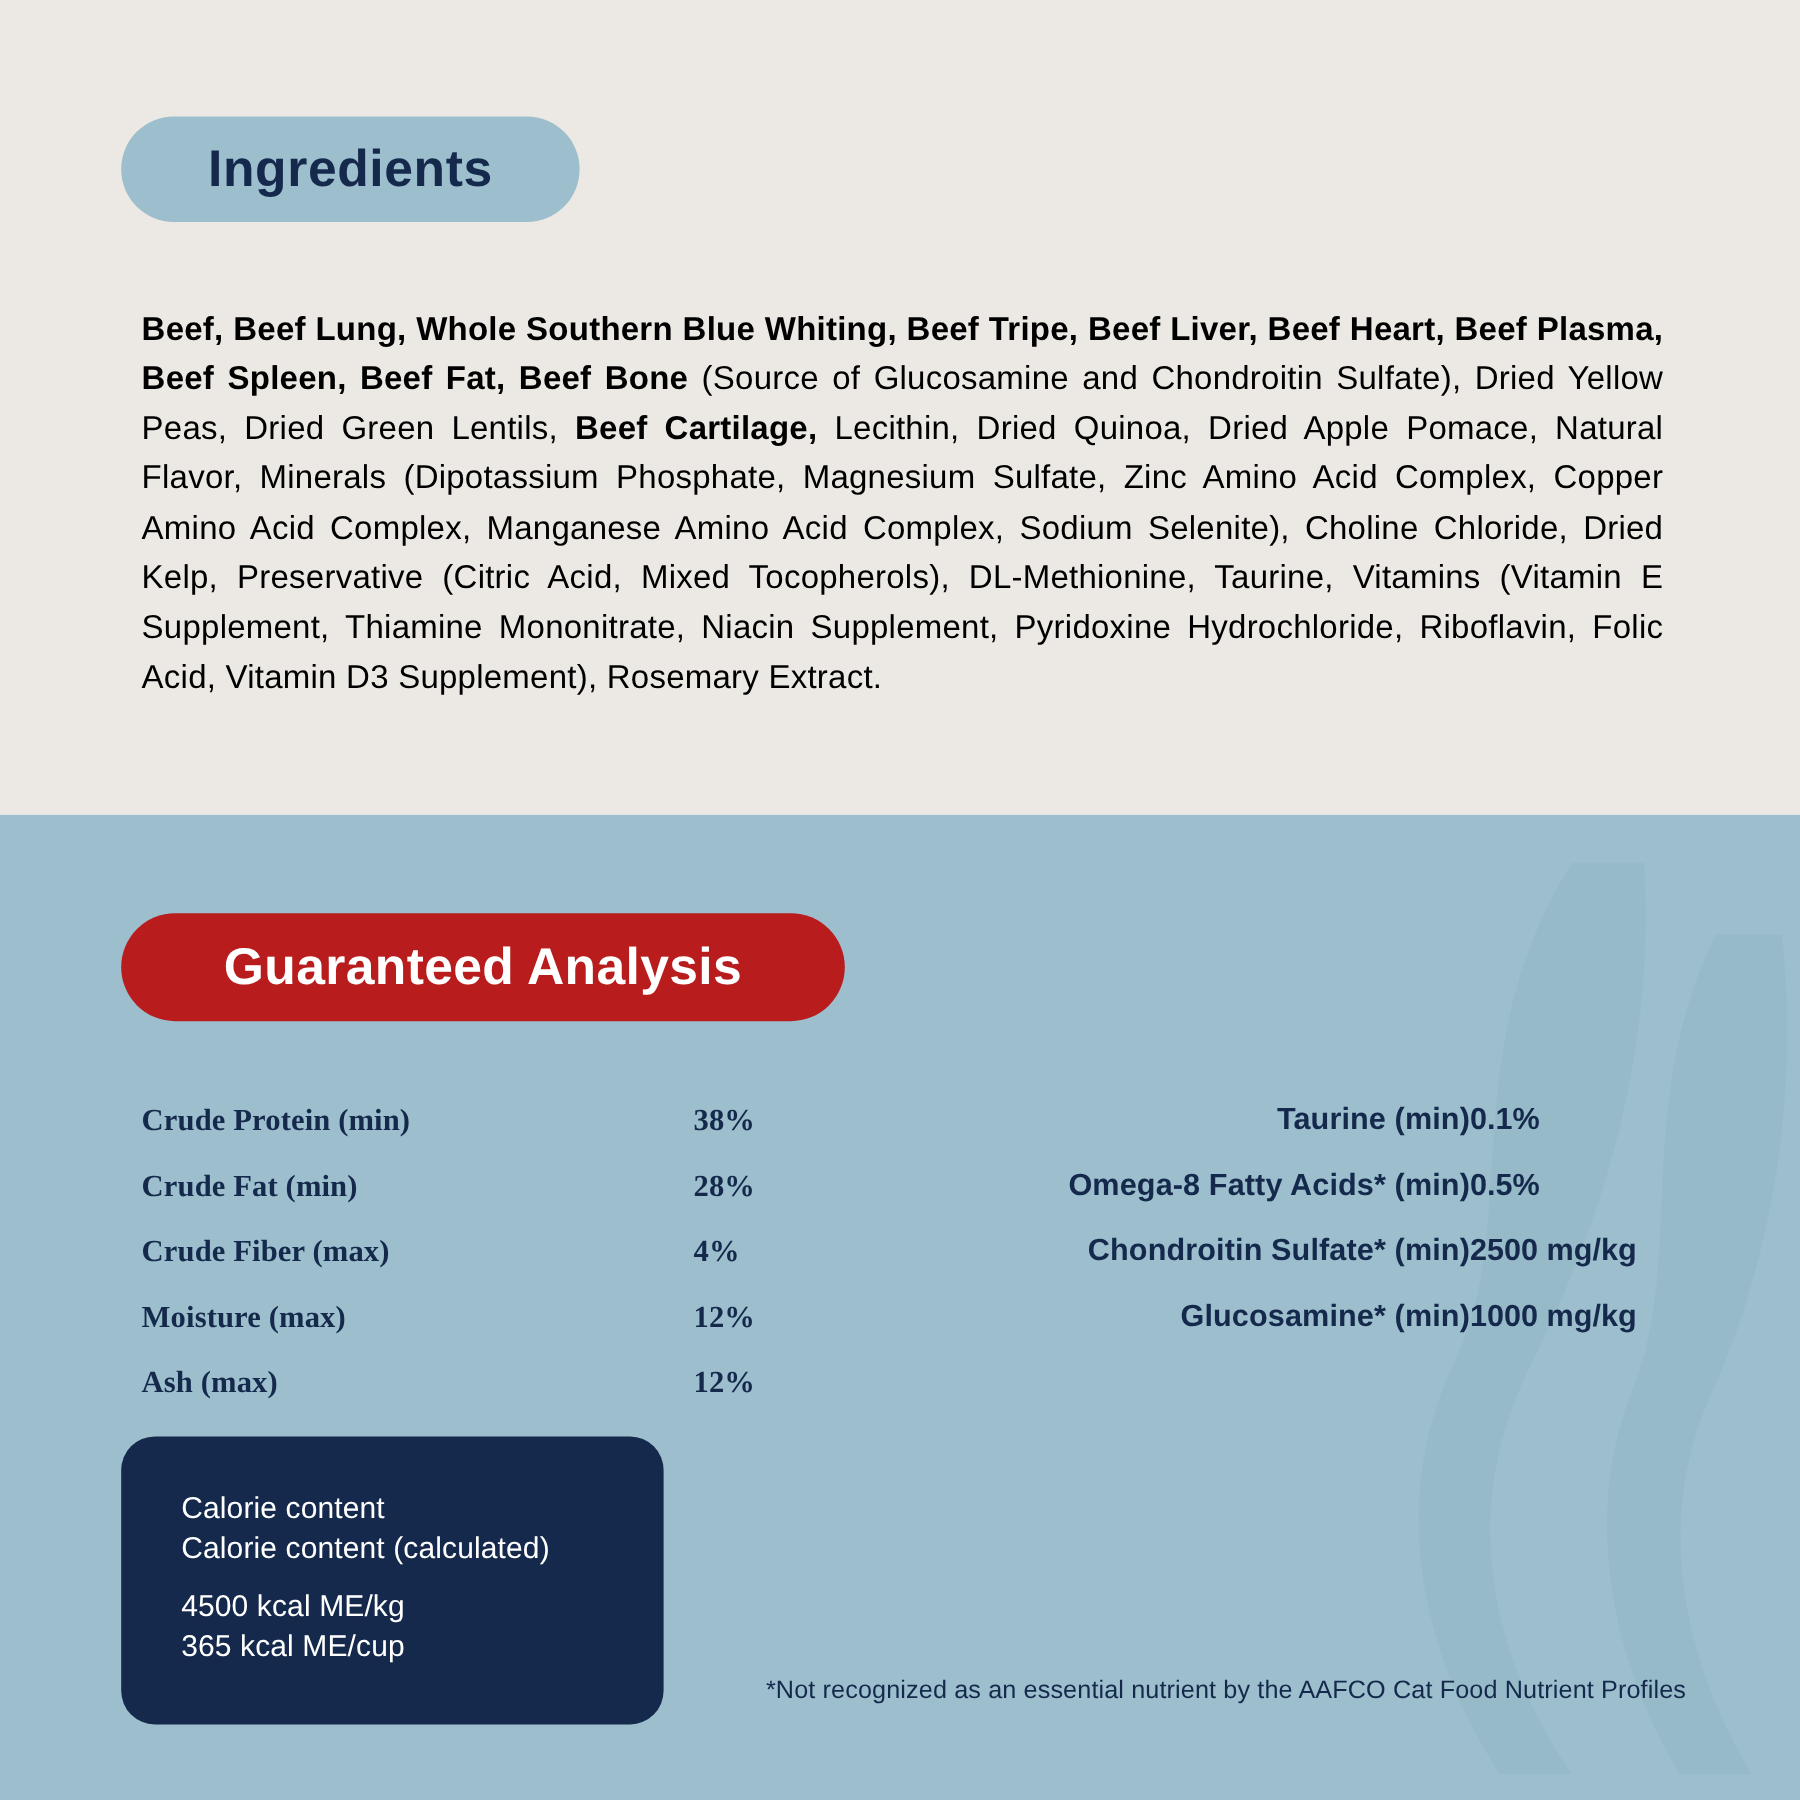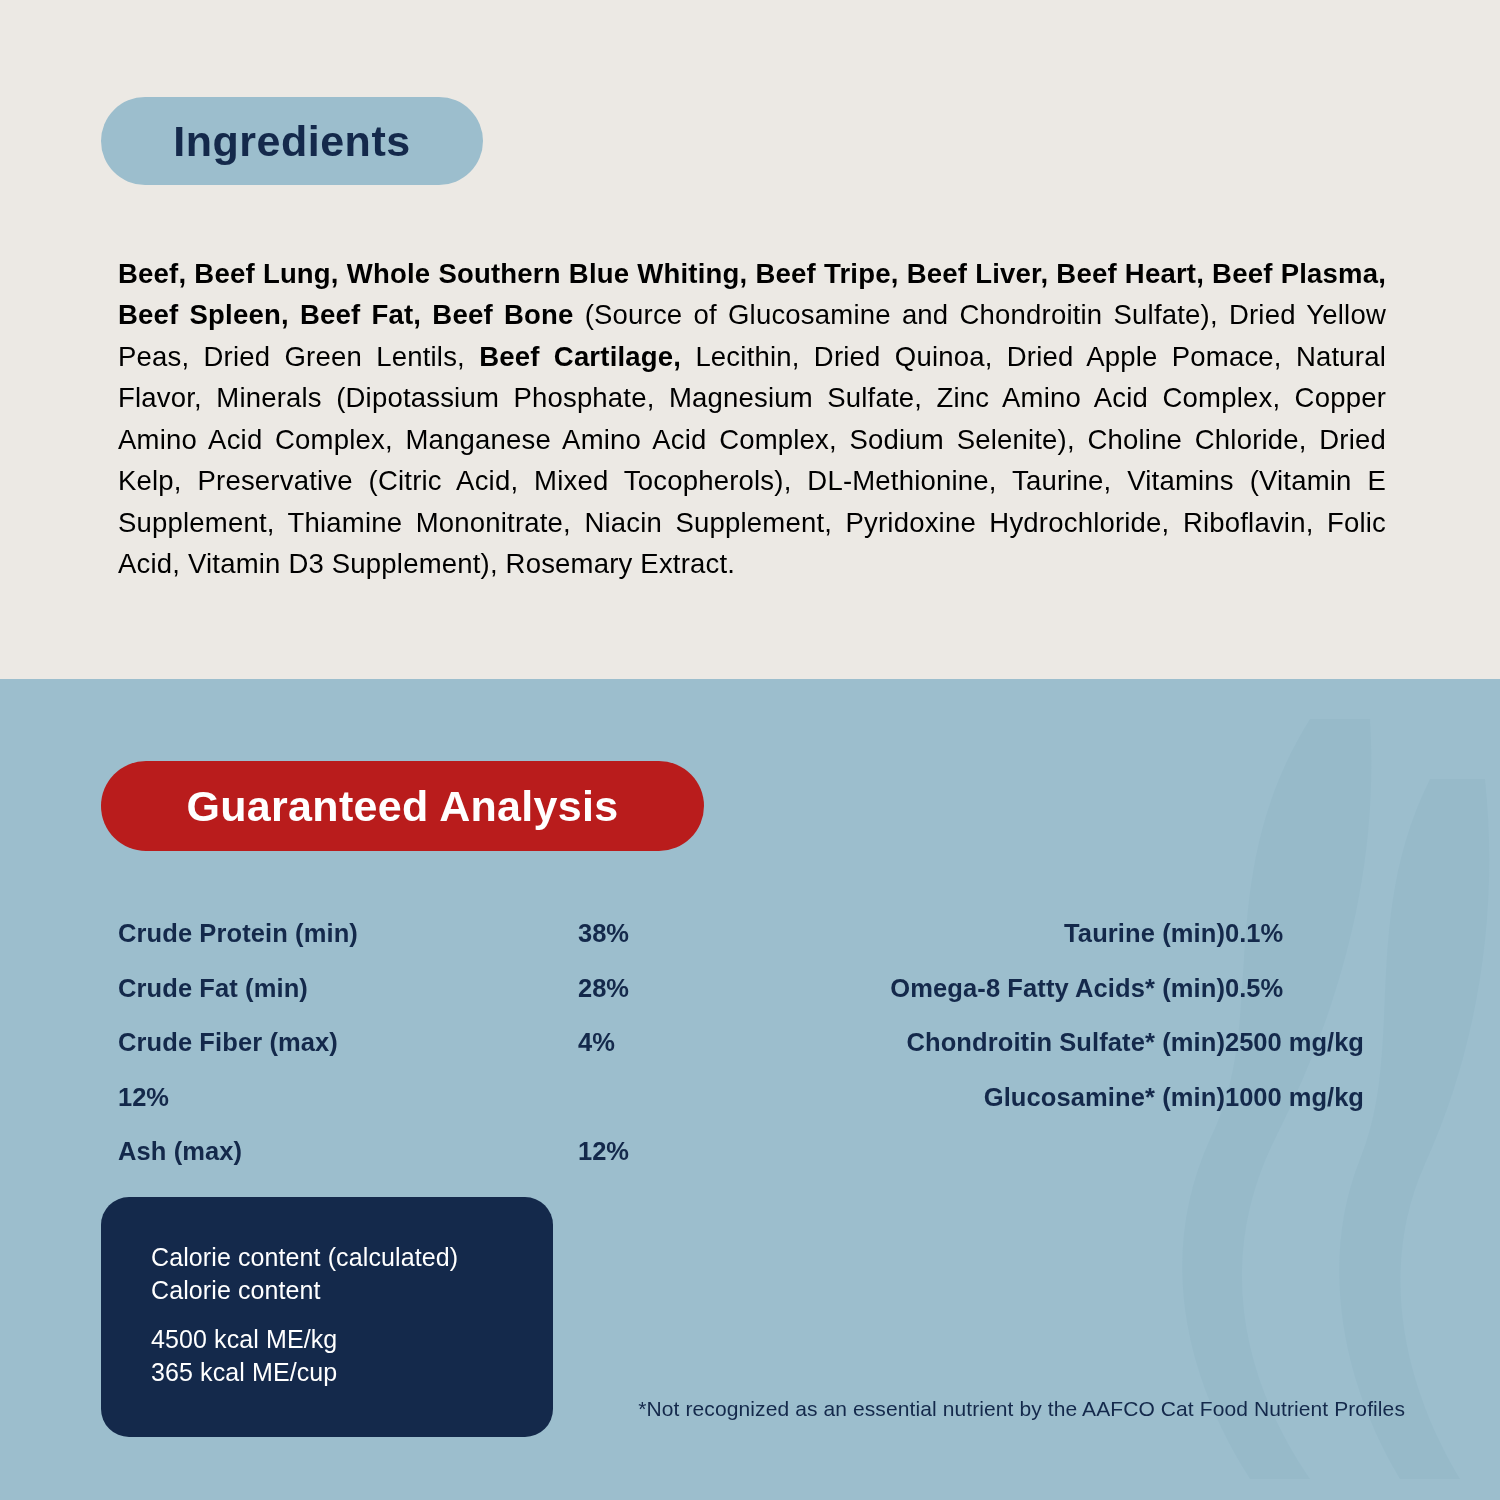--- a/index.html
+++ b/index.html
@@ -99,21 +99,21 @@
     font-weight: bold;
     letter-spacing: 0.3px;
   }
 
   .analysis-table {
     position: absolute;
     top: 220px;
     font-size: 25.5px;
     color: #14294b;
   }
-  .analysis-left { left: 118px; width: 620px; }
+  .analysis-left { left: 118px; width: 620px; font-family: Liberation Serif, serif; }
   .analysis-right { left: 790px; width: 620px; }
 
   .analysis-row {
     display: flex;
     align-items: baseline;
     height: 54.5px;
   }
   .analysis-left .analysis-row .an-label { width: 460px; }
   .analysis-right .analysis-row .an-label { width: 435px; text-align: right; }
   .an-label {
@@ -190,20 +190,21 @@
       </div>
       <div class="analysis-row">
         <span class="an-label">Crude Fat (min)</span>
         <span class="an-value">28%</span>
       </div>
       <div class="analysis-row">
         <span class="an-label">Crude Fiber (max)</span>
         <span class="an-value">4%</span>
       </div>
       <div class="analysis-row">
+        <span class="an-label">Moisture (max)</span>
         <span class="an-value">12%</span>
       </div>
       <div class="analysis-row">
         <span class="an-label">Ash (max)</span>
         <span class="an-value">12%</span>
       </div>
     </div>
 
     <div class="analysis-table analysis-right">
       <div class="analysis-row">
@@ -218,22 +219,22 @@
         <span class="an-label">Chondroitin Sulfate* (min)</span>
         <span class="an-value">2500 mg/kg</span>
       </div>
       <div class="analysis-row">
         <span class="an-label">Glucosamine* (min)</span>
         <span class="an-value">1000 mg/kg</span>
       </div>
     </div>
 
     <div class="calorie-box">
+      <div class="calorie-line">Calorie content</div>
       <div class="calorie-line">Calorie content (calculated)</div>
-      <div class="calorie-line">Calorie content</div>
       <div class="calorie-gap"></div>
       <div class="calorie-line">4500 kcal ME/kg</div>
       <div class="calorie-line">365 kcal ME/cup</div>
     </div>
 
     <div class="footnote">*Not recognized as an essential nutrient by the AAFCO Cat Food Nutrient Profiles</div>
   </section>
 
 </div>
 

